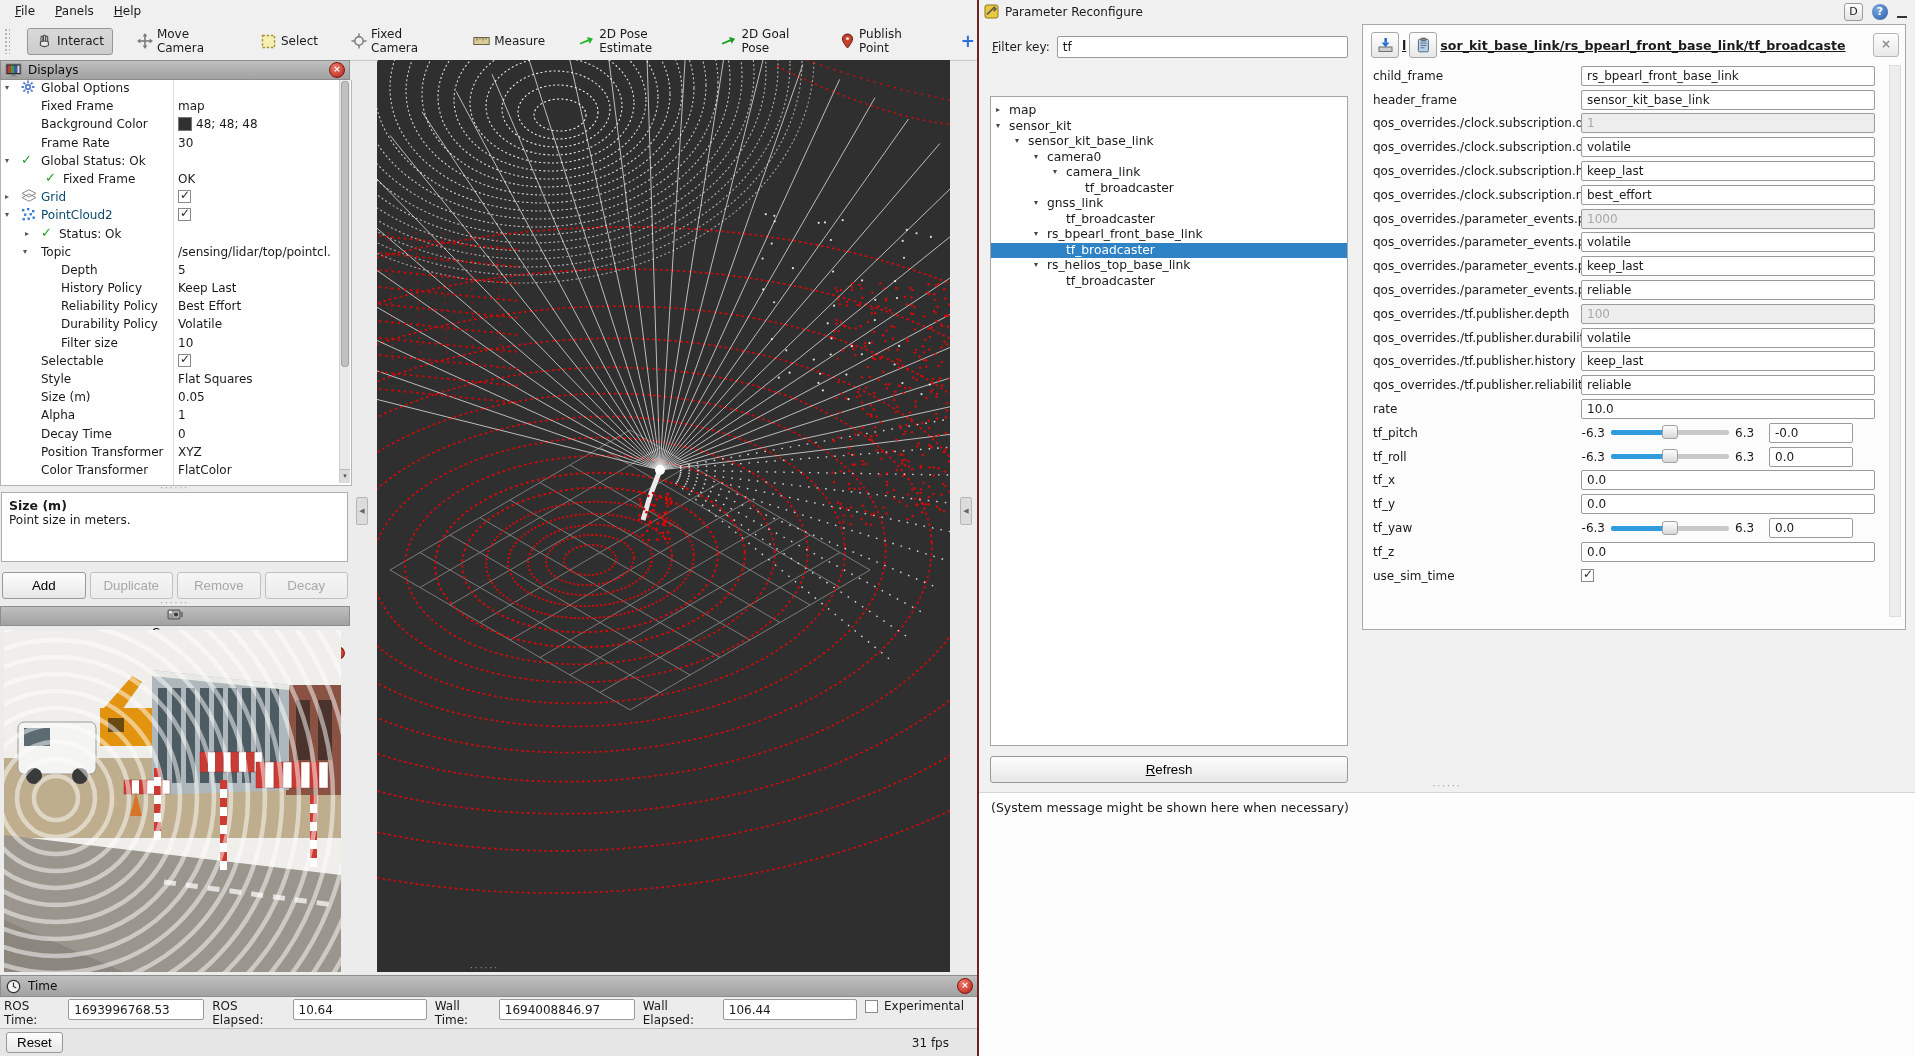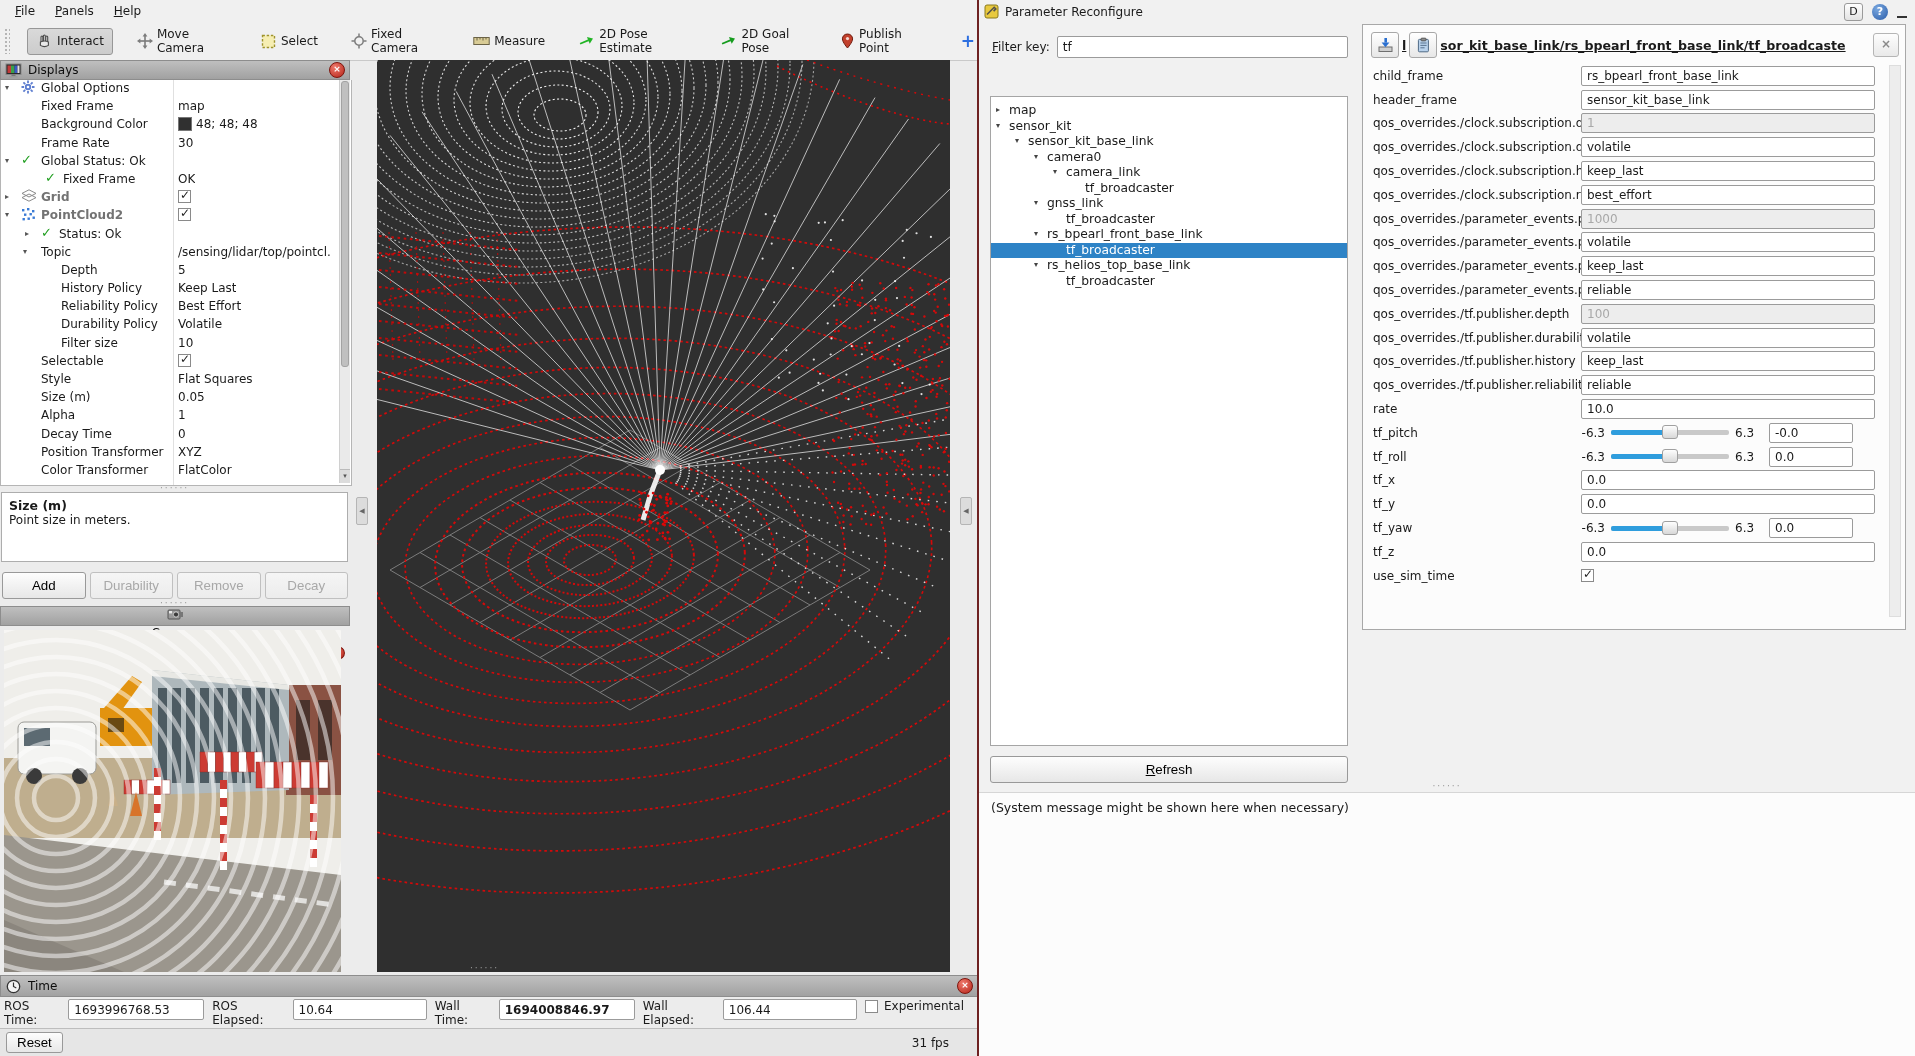--- a/index.html
+++ b/index.html
@@ -20,21 +20,21 @@
   .tb-overflow{position:absolute;right:8px;top:12px;width:14px;height:10px;border-top:2px solid #777;border-bottom:2px solid #777;}
   .phdr{height:20px;background:linear-gradient(#bfbfbf,#a1a1a1);border:1px solid #8d8d8d;display:flex;align-items:center;gap:6px;padding:0 4px;color:#0d0d0d;}
   .close-btn{margin-left:auto;width:14px;height:14px;border-radius:50%;background:radial-gradient(circle at 35% 30%,#ef7a6d,#b52418);border:1px solid #7e150d;color:#fff;font-size:9px;line-height:12px;text-align:center;font-weight:bold;}
   .dtree{left:0;top:80px;width:350px;height:405px;background:#fff;border:1px solid #b5b5b5;border-top:none;overflow:hidden;}
   .dtree .coldiv{position:absolute;left:172px;top:0;bottom:0;border-left:1px solid #e0e0e0;}
   .drow{position:relative;height:18.2px;}
   .drow span.lbl{position:absolute;top:1px;white-space:nowrap;}
   .drow .exp{position:absolute;top:3px;font-size:8px;color:#555;}
   .drow .ric{position:absolute;top:0;}
   .drow .val{position:absolute;left:177px;top:1px;white-space:nowrap;max-width:160px;overflow:hidden;display:flex;align-items:center;gap:4px;}
-  .blue{color:#737373;font-weight:bold;}
+  .blue{color:#0c4a6e;font-weight:normal;}
   .cb{width:13px;height:13px;border:1px solid #8a8a8a;background:#fff;position:relative;display:inline-block;box-sizing:border-box;}
   .cb.checked::after{content:"\2713";position:absolute;top:-3px;left:1px;font-size:12px;font-weight:bold;color:#1c1c1c;}
   .swatch{width:12px;height:12px;background:#303030;border:1px solid #777;display:inline-block;}
   .sbar{position:absolute;right:1px;top:0;width:10px;height:403px;background:#eaeaea;border-left:1px solid #d0d0d0;}
   .sbar .thumb{position:absolute;left:1px;top:1px;width:8px;height:286px;background:#c0c0c0;border:1px solid #a3a3a3;border-radius:3px;box-sizing:border-box;}
   .sbar .sarrow{position:absolute;left:0;bottom:0;width:10px;height:13px;background:#dcdcdc;border-top:1px solid #bbb;font-size:7px;color:#555;text-align:center;line-height:13px;}
   .splitdots{color:#9a9a9a;font-size:9px;letter-spacing:2px;}
   .descbox{left:1px;top:492px;width:347px;height:70px;background:#fff;border:1px solid #adadad;padding:5px 7px;box-sizing:border-box;}
   .descbox b{font-size:12.5px;}
   .dbuttons{left:2px;top:572px;width:346px;display:flex;gap:4px;}
@@ -370,21 +370,21 @@
     </div>
   <div class="abs splitdots" style="left:160px;top:483px;">······</div>
 
   <div class="abs descbox">
     <b>Size (m)</b>
     <div>Point size in meters.</div>
   </div>
 
   <div class="abs dbuttons" id="displayButtons">
       <button class="btn">Add</button>
-      <button class="btn disabled">Durability</button>
+      <button class="btn disabled">Duplicate</button>
       <button class="btn disabled">Remove</button>
       <button class="btn disabled">Decay</button>
     </div>
   <div class="abs splitdots" style="left:160px;top:598px;">······</div>
 
   <div class="abs phdr" style="left:0;top:606px;width:350px;box-sizing:border-box;flex-direction:column;">
     <span class="ticon" id="camIcon">
         <svg width="17" height="13" viewBox="0 0 17 13">
           <rect x="1" y="3" width="12" height="9" rx="1" fill="#9a9a9a" stroke="#555" stroke-width="1"></rect>
           <rect x="2" y="4" width="3" height="2.4" fill="#e8e8e8"></rect>
@@ -1036,21 +1036,21 @@
   <div class="abs timerow" id="timeRow">
       <span>ROS Time:</span>
       <div class="tbox" style="width: 150px; height: 21px;">
         <span>1693996768.53</span>
       </div>
       <span>ROS Elapsed:</span>
       <div class="tbox" style="width: 148px; height: 21px;">
         <span>10.64</span>
       </div>
       <span>Wall Time:</span>
-      <div class="tbox" style="width: 150px; height: 21px; font-weight: bold;">
+      <div class="tbox" style="width: 150px; height: 21px;">
         <span>1694008846.97</span>
       </div>
       <span>Wall Elapsed:</span>
       <div class="tbox" style="width: 148px; height: 21px;">
         <span>106.44</span>
       </div>
       <span style="margin-left: auto; display: flex; align-items: center; gap: 6px;">
         <span class="cb"></span>
         <span>Experimental</span>
       </span>

